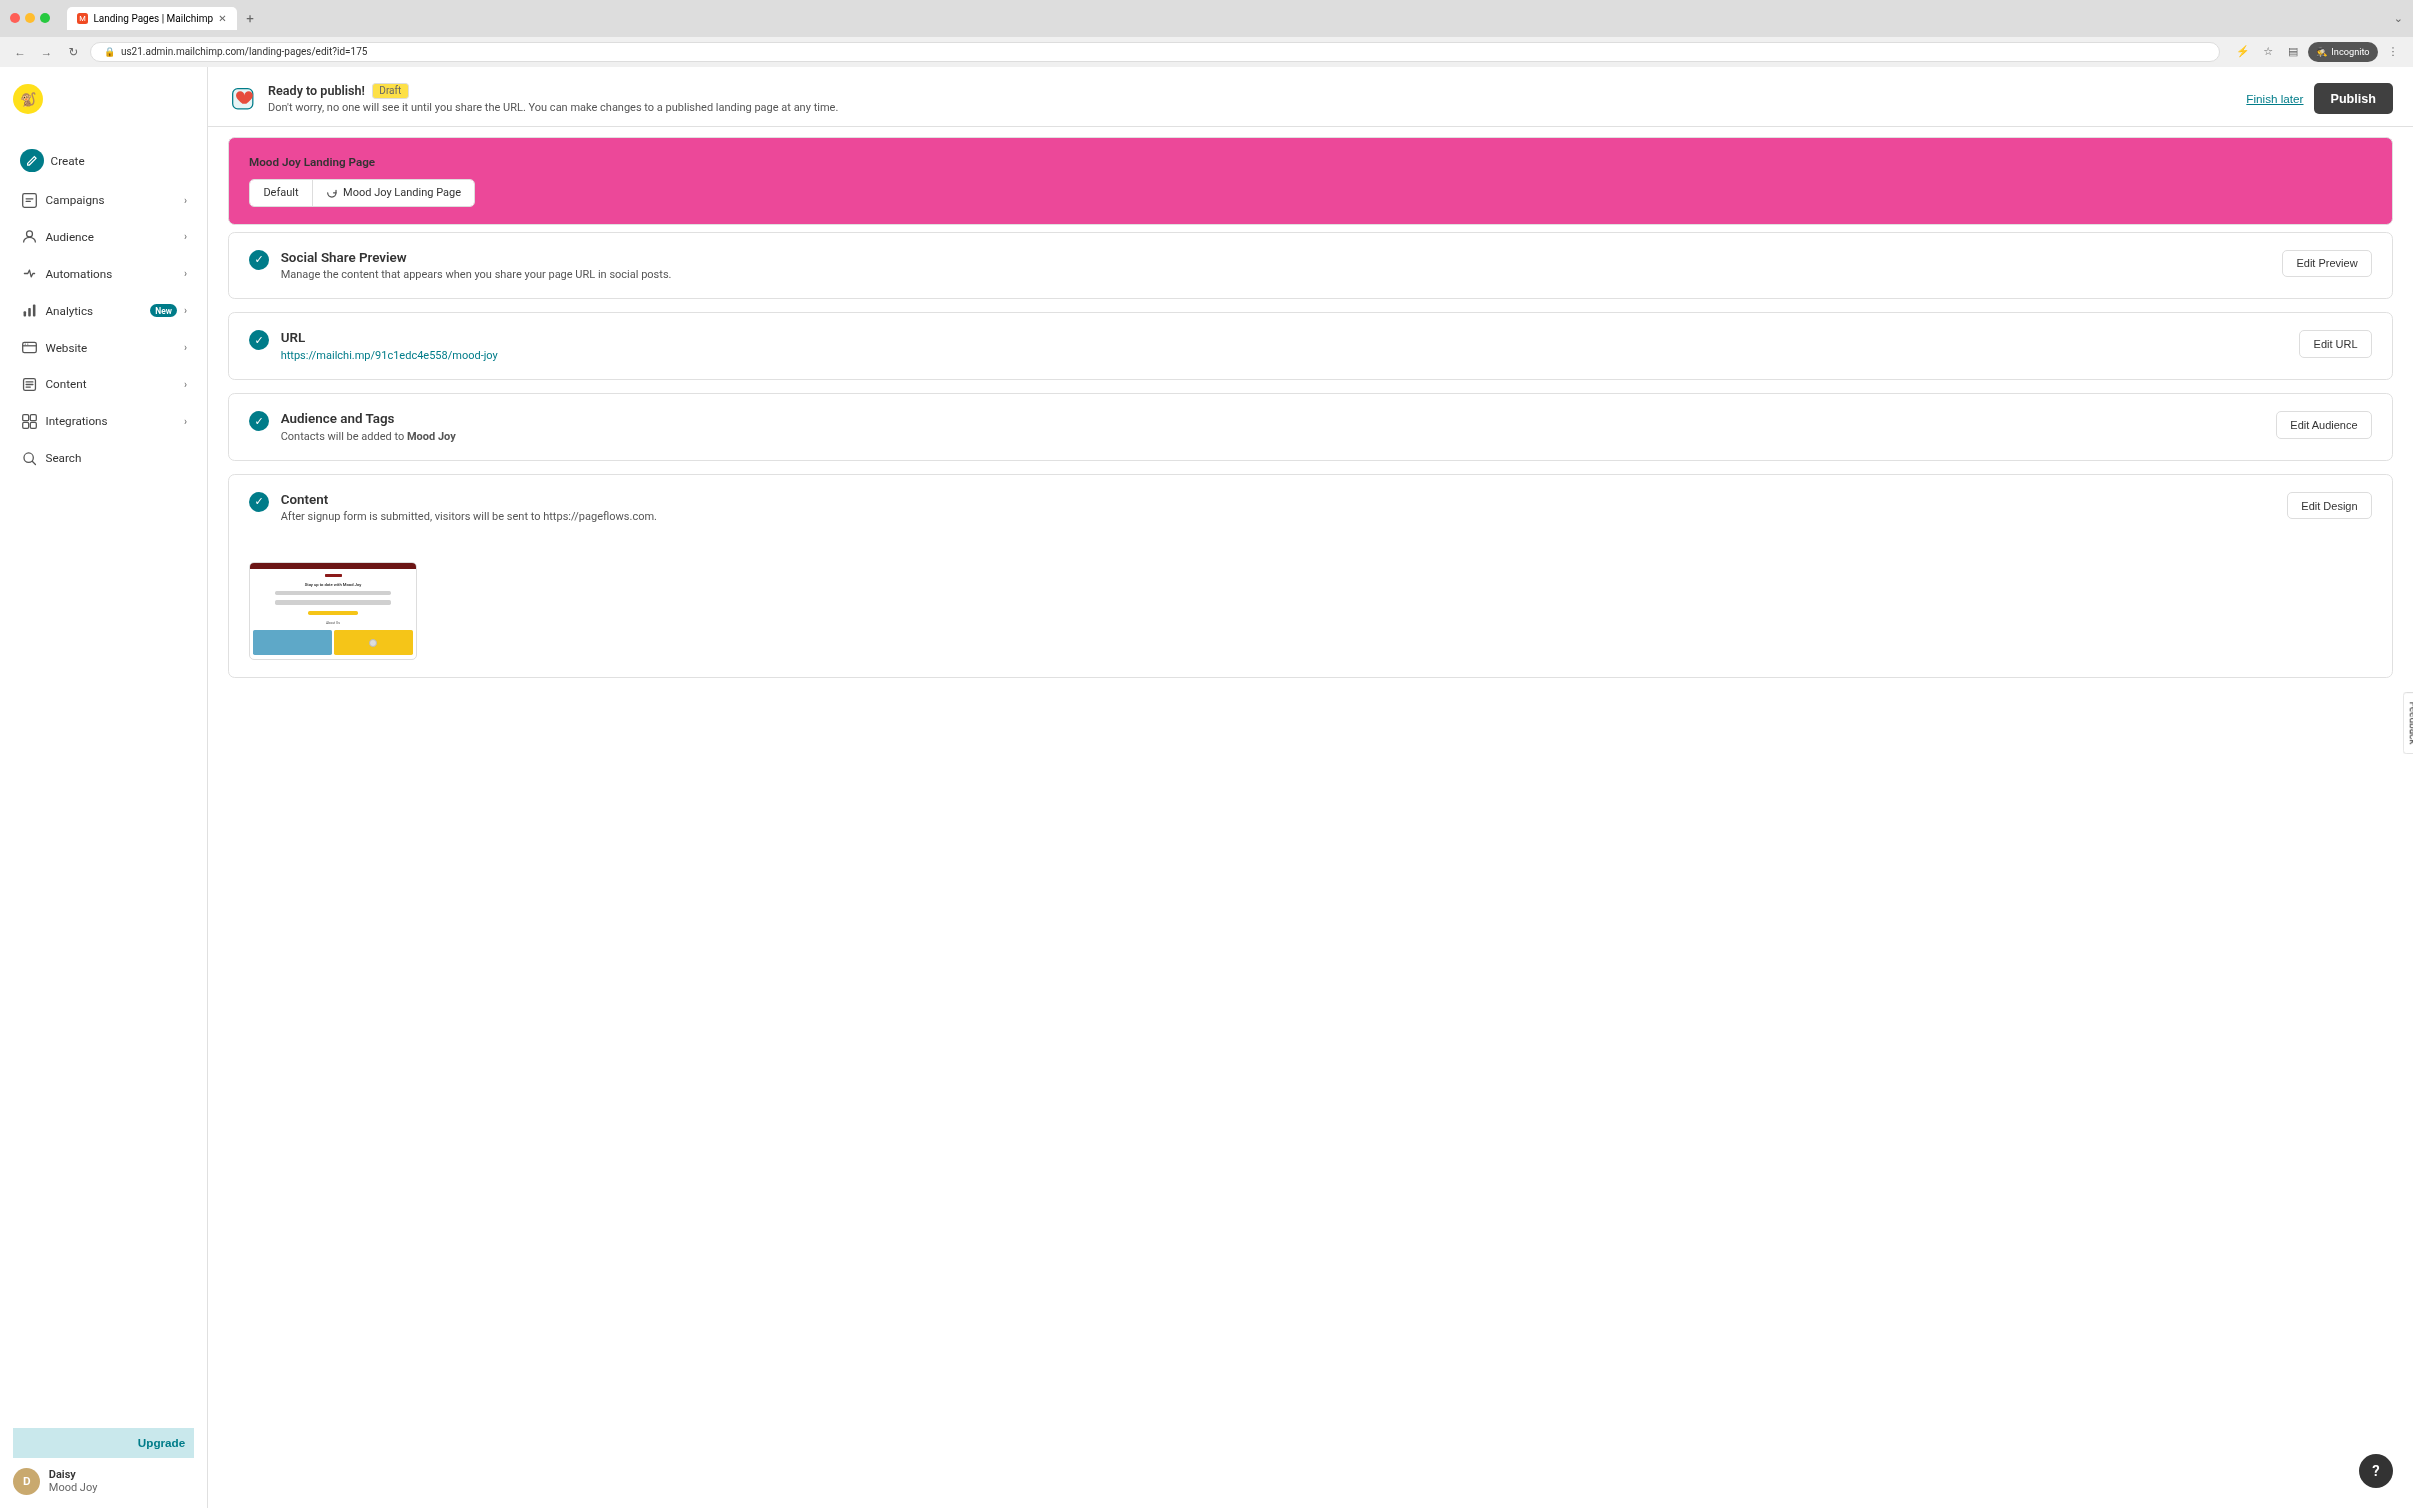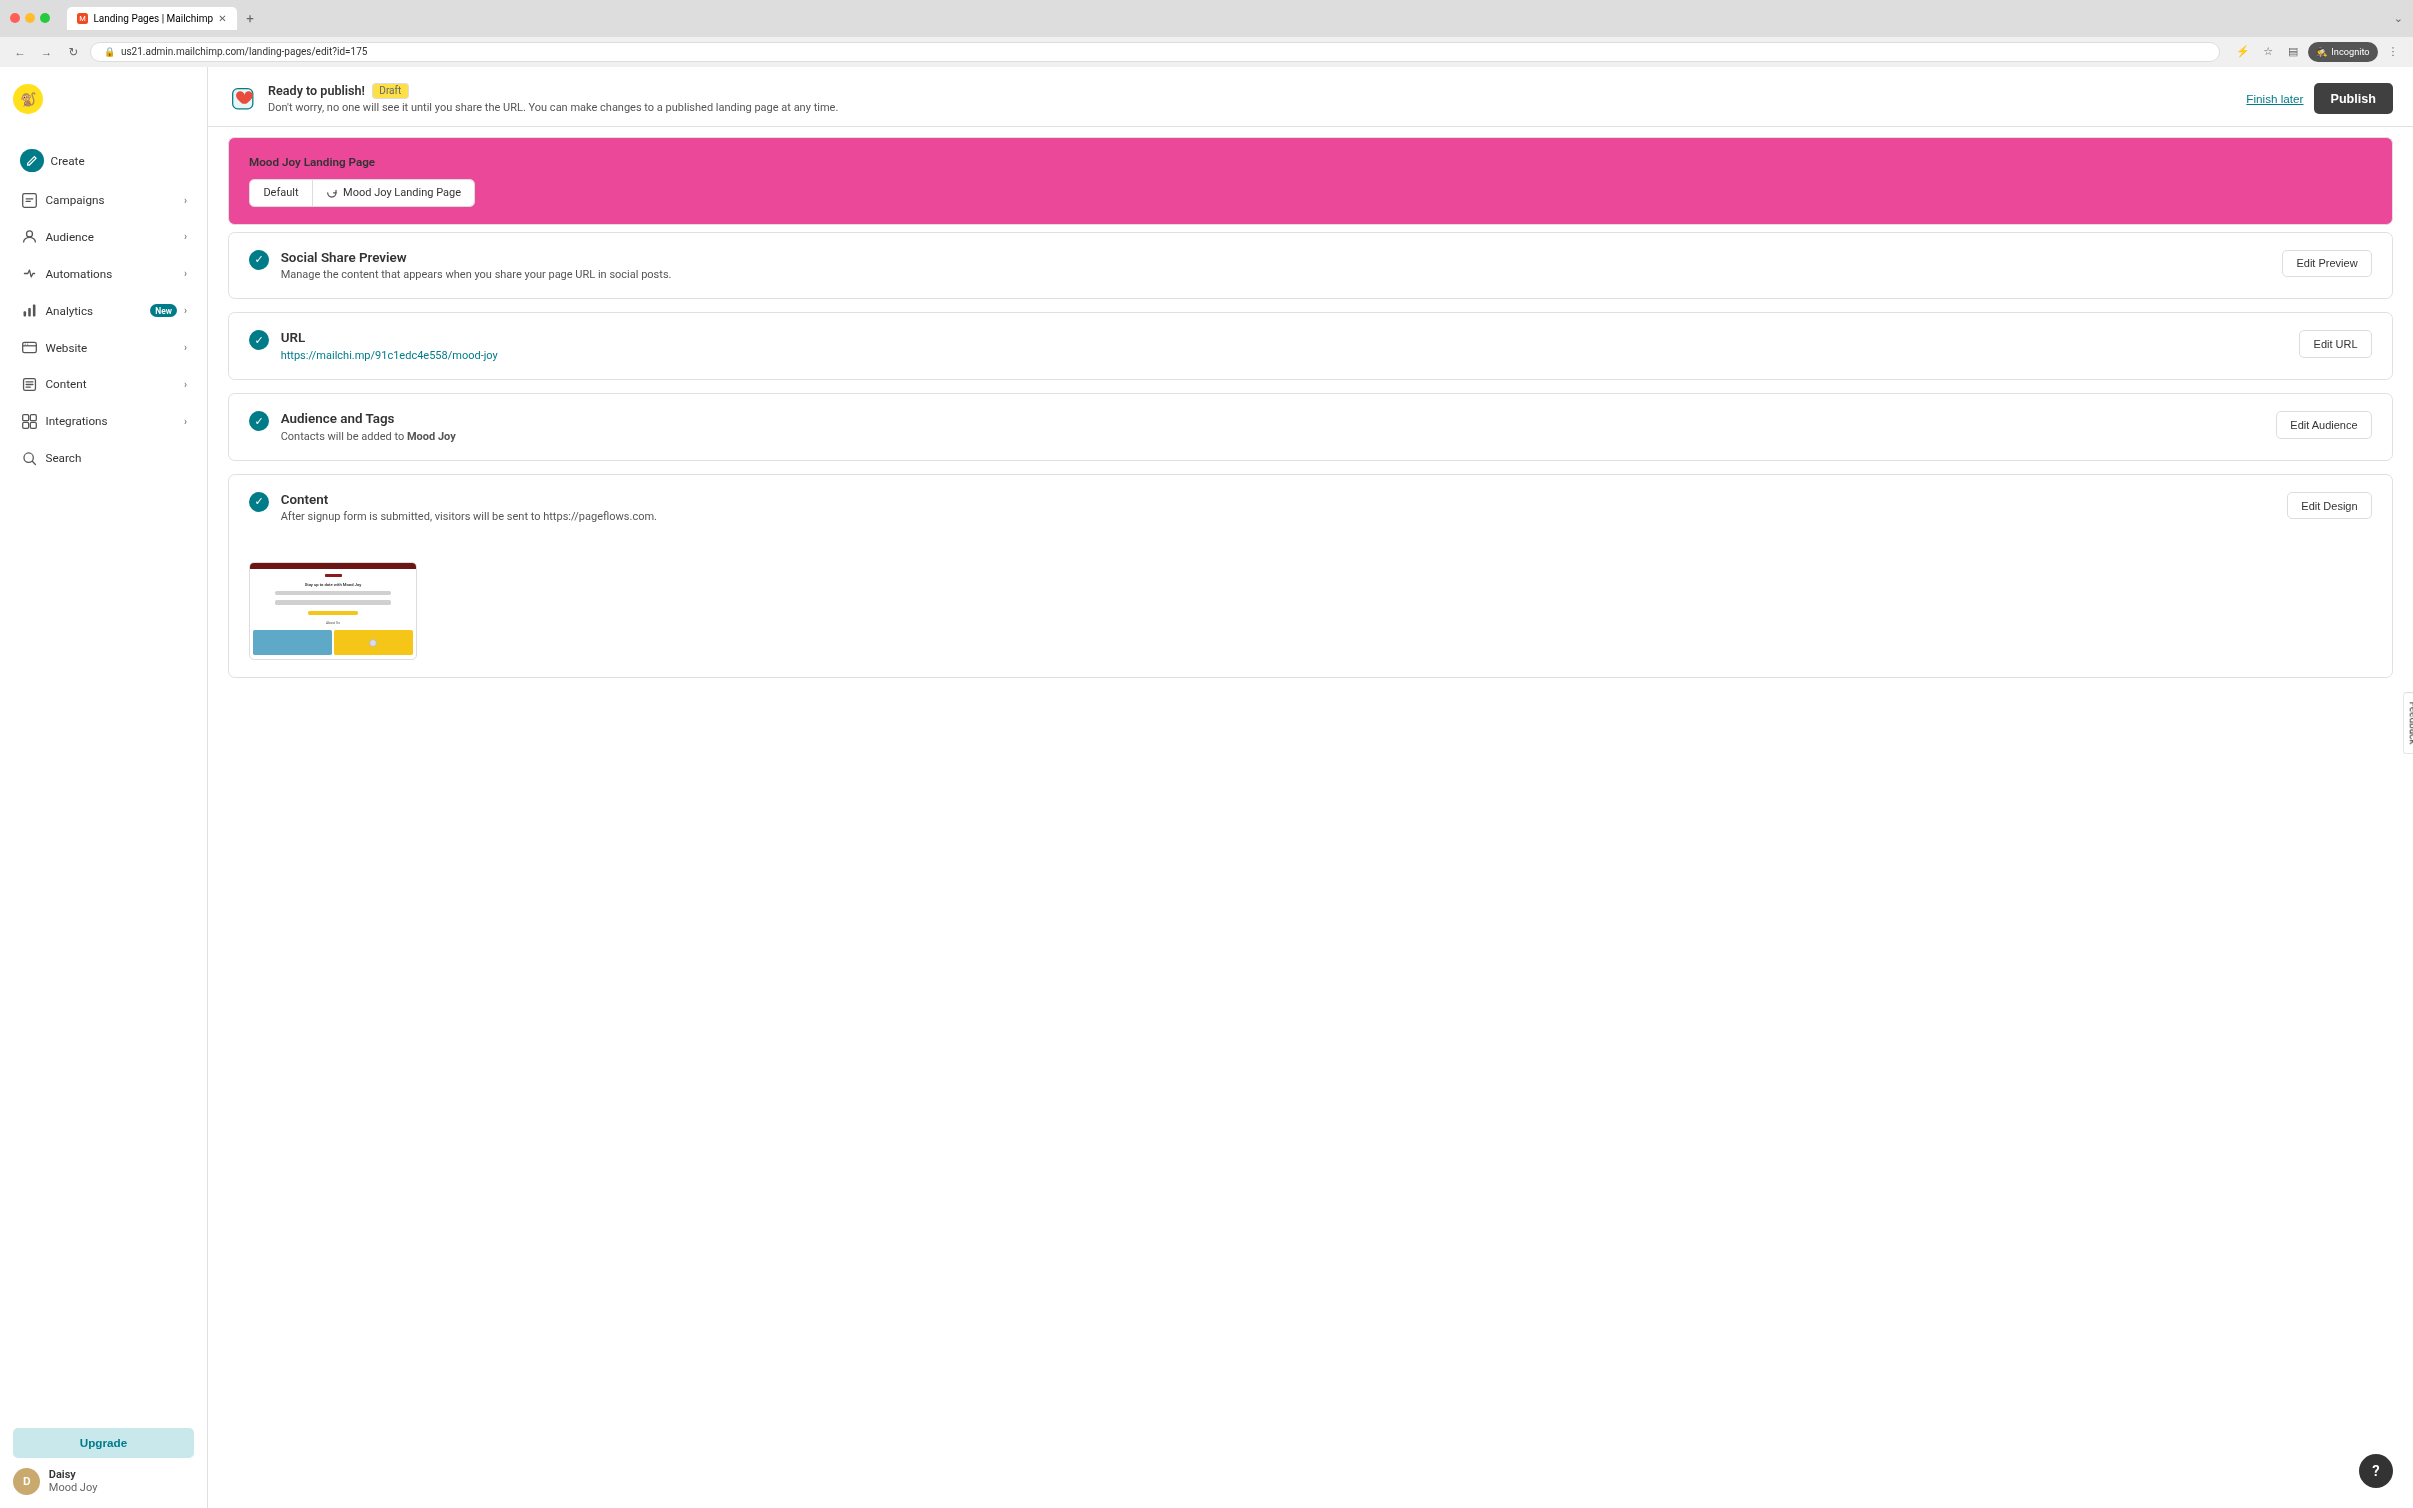--- a/index.html
+++ b/index.html
@@ -35,21 +35,21 @@
     .logo-mark { width: 30px; height: 30px; }
     .sidebar-nav { flex: 1; padding: 6.7px 0; }
     .nav-item { display: flex; align-items: center; padding: 8.4px 13.4px; cursor: pointer; border-radius: 5px; margin: 0 6.7px 1.7px; gap: 7px; color: #333; font-size: 11.7px; position: relative; }
     .nav-item .nav-icon { width: 18.4px; height: 18.4px; display: flex; align-items: center; justify-content: center; flex-shrink: 0; }
     .nav-item .nav-label { flex: 1; }
     .nav-item .badge-new { background: #007c89; color: white; font-size: 8.4px; padding: 1.7px 5px; border-radius: 8.4px; font-weight: 600; }
     .nav-item .chevron { color: #666; font-size: 10px; }
     .create-item .nav-icon { background: #007c89; border-radius: 50%; width: 23.5px; height: 23.5px; }
     .create-item .nav-icon svg { color: white; }
     .sidebar-bottom { padding: 13.4px; }
-    .upgrade-btn { background: #c9e8ec; color: #007c89; border: none; border-radius: 5px; padding: 8.4px; width: 100%; font-size: 11.7px; font-weight: 600; cursor: pointer; }
+    .upgrade-btn { background: #c9e8ec; color: #007c89; border: none; border-radius: 0; padding: 8.4px; width: 100%; font-size: 11.7px; font-weight: 600; cursor: pointer; text-align: right; }
     .user-info { display: flex; align-items: center; gap: 8.4px; margin-top: 10px; }
     .user-avatar { width: 27px; height: 27px; background: #c9a96e; border-radius: 50%; display: flex; align-items: center; justify-content: center; color: white; font-size: 11.7px; font-weight: 600; }
     .user-details { font-size: 11px; }
     .user-name { font-weight: 600; color: #333; }
     .user-org { color: #666; }
 
     
     .main-content { flex: 1; overflow-y: auto; background: white; position: relative; }
 
     

